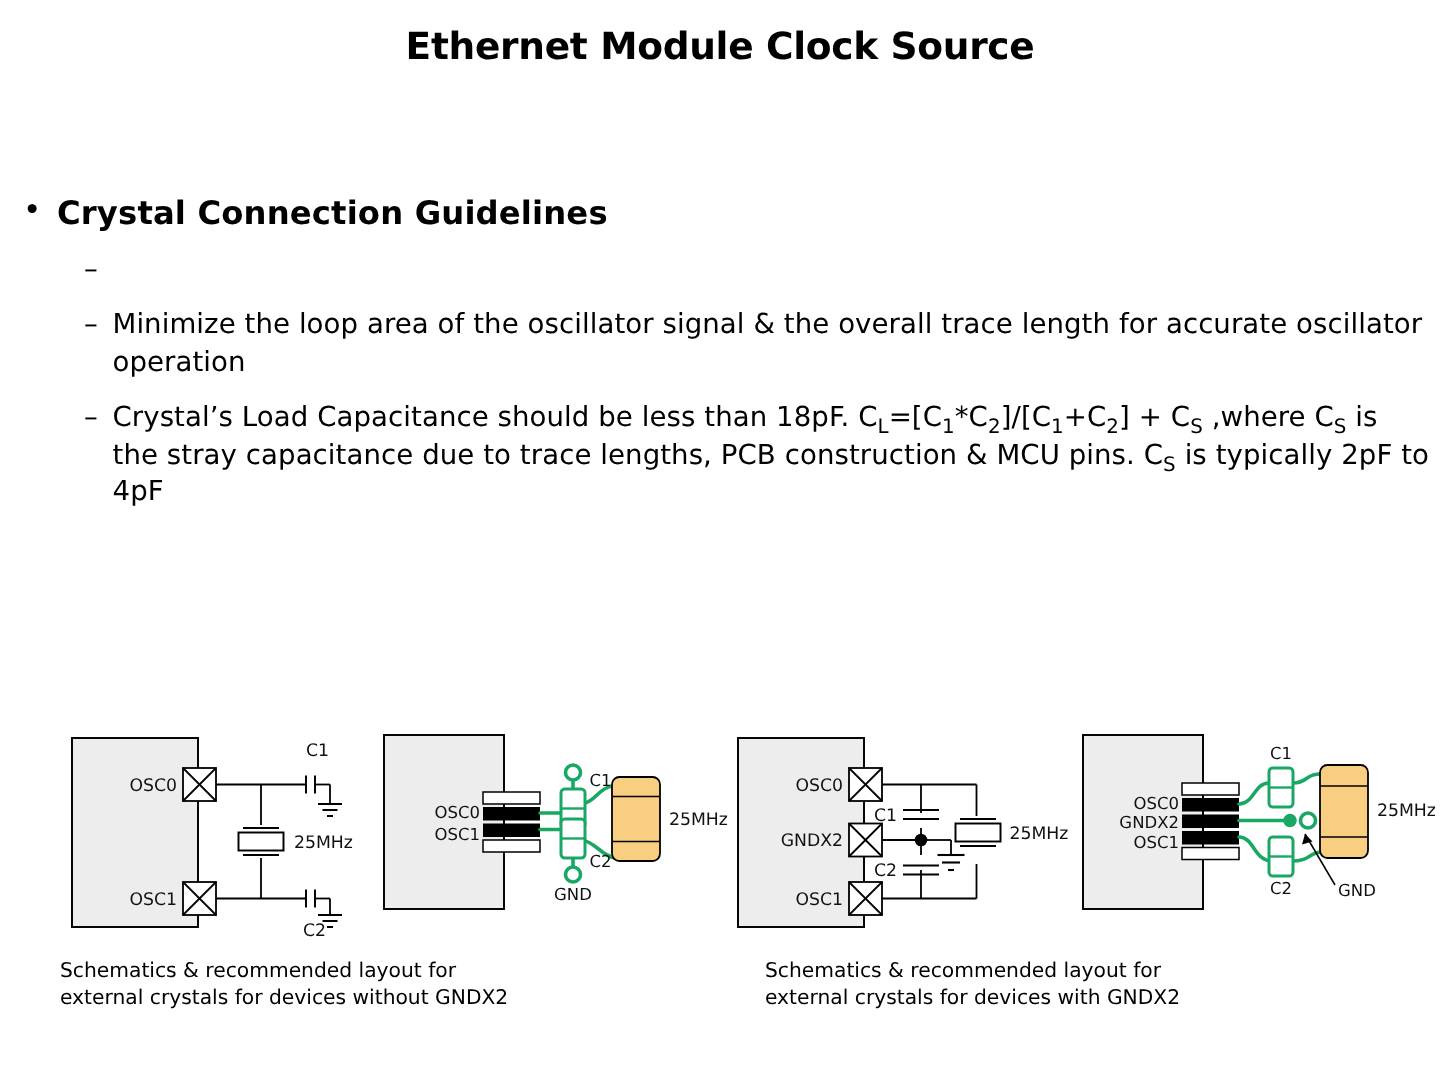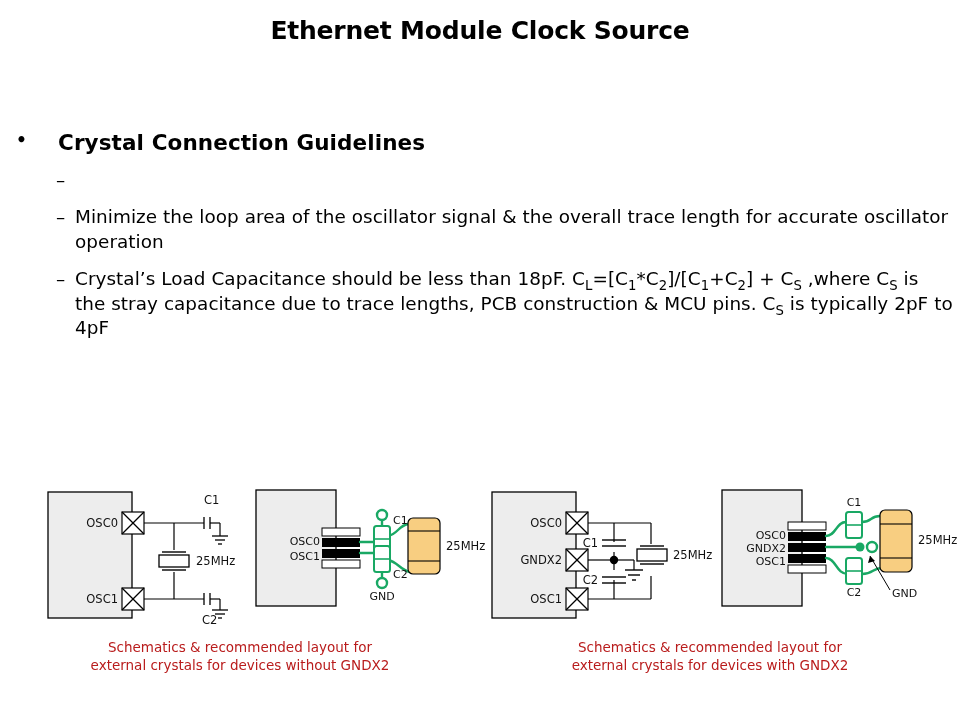--- a/index.html
+++ b/index.html
@@ -21,38 +21,38 @@
 
   .body-block{position:absolute;left:14px;top:130px;width:940px;}
 
   .bullet1{
     display:flex;align-items:flex-start;
     font-family:"DejaVu Sans","Liberation Sans",sans-serif;
     font-weight:bold;font-size:21.5px;color:#000;
     margin-bottom:11px;
   }
   .bullet1 .mark{width:22px;flex:none;font-size:17px;line-height:1.25;padding-left:2px;}
-  .bullet1 .txt{line-height:1.25;letter-spacing:0.1px;margin-left:20px;}
+  .bullet1 .txt{line-height:1.25;letter-spacing:0.1px;}
 
   .sub{
     display:flex;align-items:flex-start;
     font-family:"DejaVu Sans","Liberation Sans",sans-serif;
     font-size:18.4px;color:#000;
     margin:0 0 13px 42px;
   }
   .sub .mark{width:19px;flex:none;line-height:1.33;}
   .sub .txt{line-height:1.33;letter-spacing:0.05px;}
   sub{font-size:0.72em;line-height:0;}
 
   .figs{position:absolute;left:0;top:462px;width:960px;height:240px;}
   .fig{position:absolute;}
   .caption{
-    position:absolute;text-align:center;
+    position:absolute;
     font-family:"DejaVu Sans","Liberation Sans",sans-serif;
-    font-size:13.5px;color:#b91c1c;line-height:1.35;white-space:pre-line;
+    font-size:13.5px;color:#000000;line-height:1.35;white-space:pre-line;
   }
   svg{display:block;overflow:visible;}
   .dimtext{font-family:"DejaVu Sans","Liberation Sans",sans-serif;font-size:11.5px;fill:#111;}
   .dimtext-s{font-family:"DejaVu Sans","Liberation Sans",sans-serif;font-size:11px;fill:#111;}
 </style>
 </head>
 <body>
 
 <div class="slide">
 

